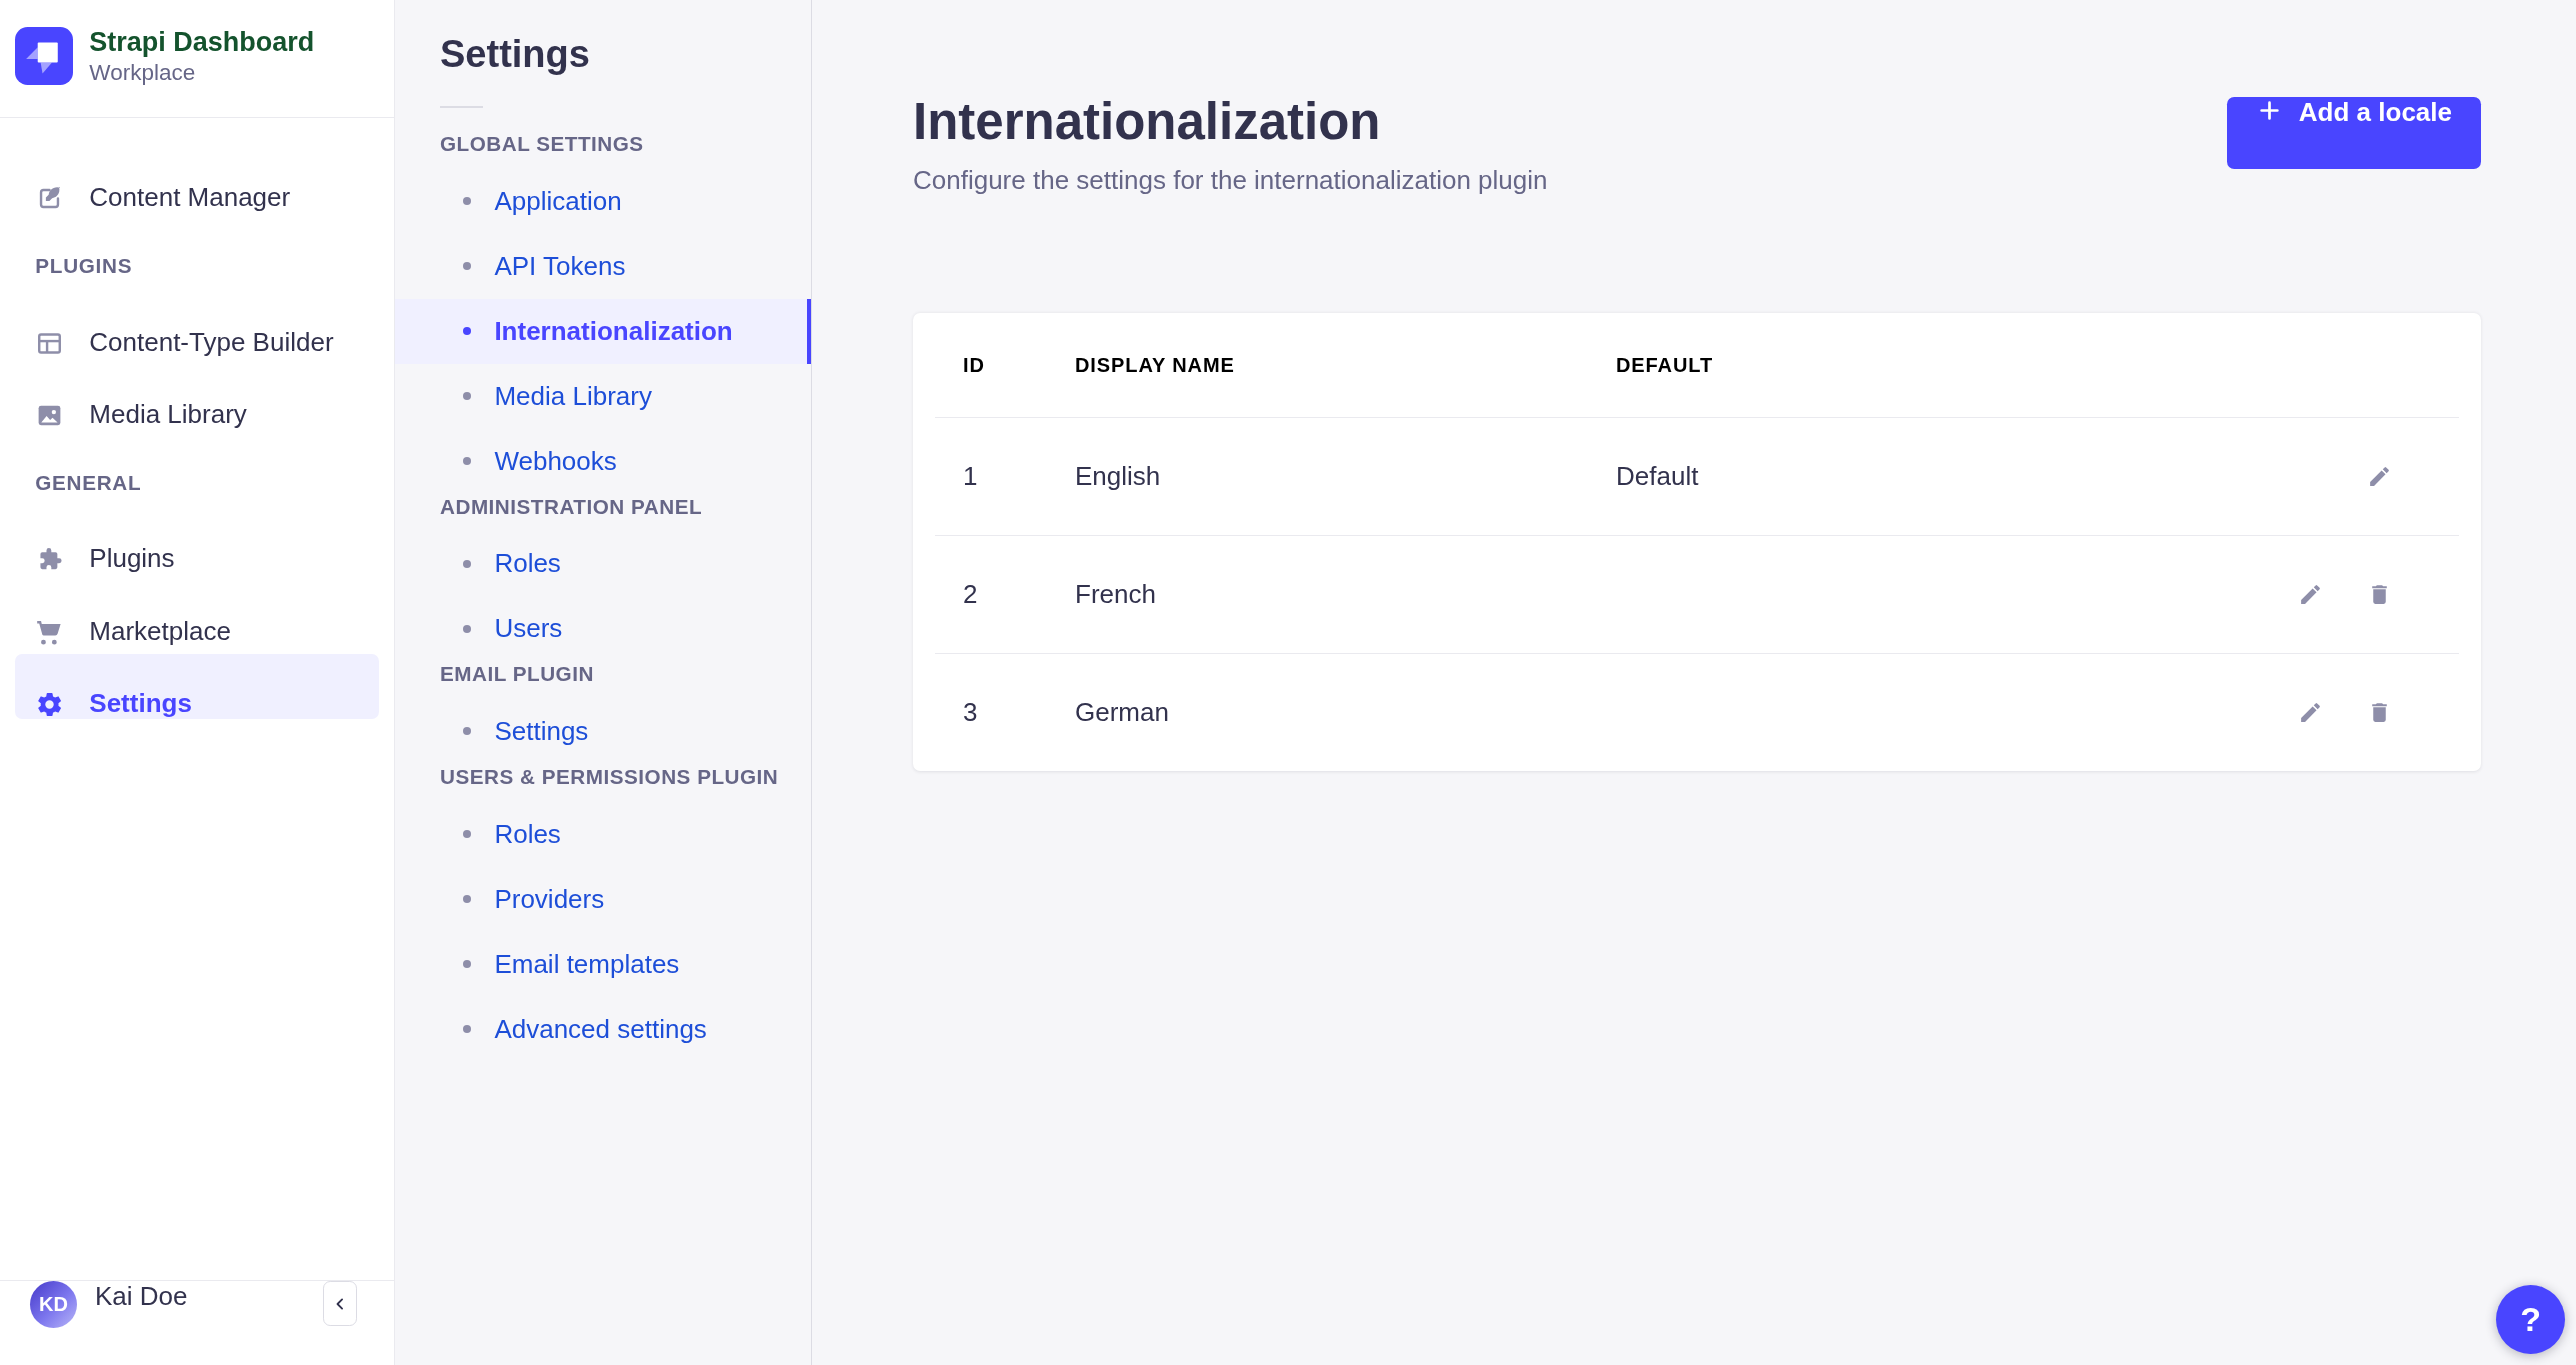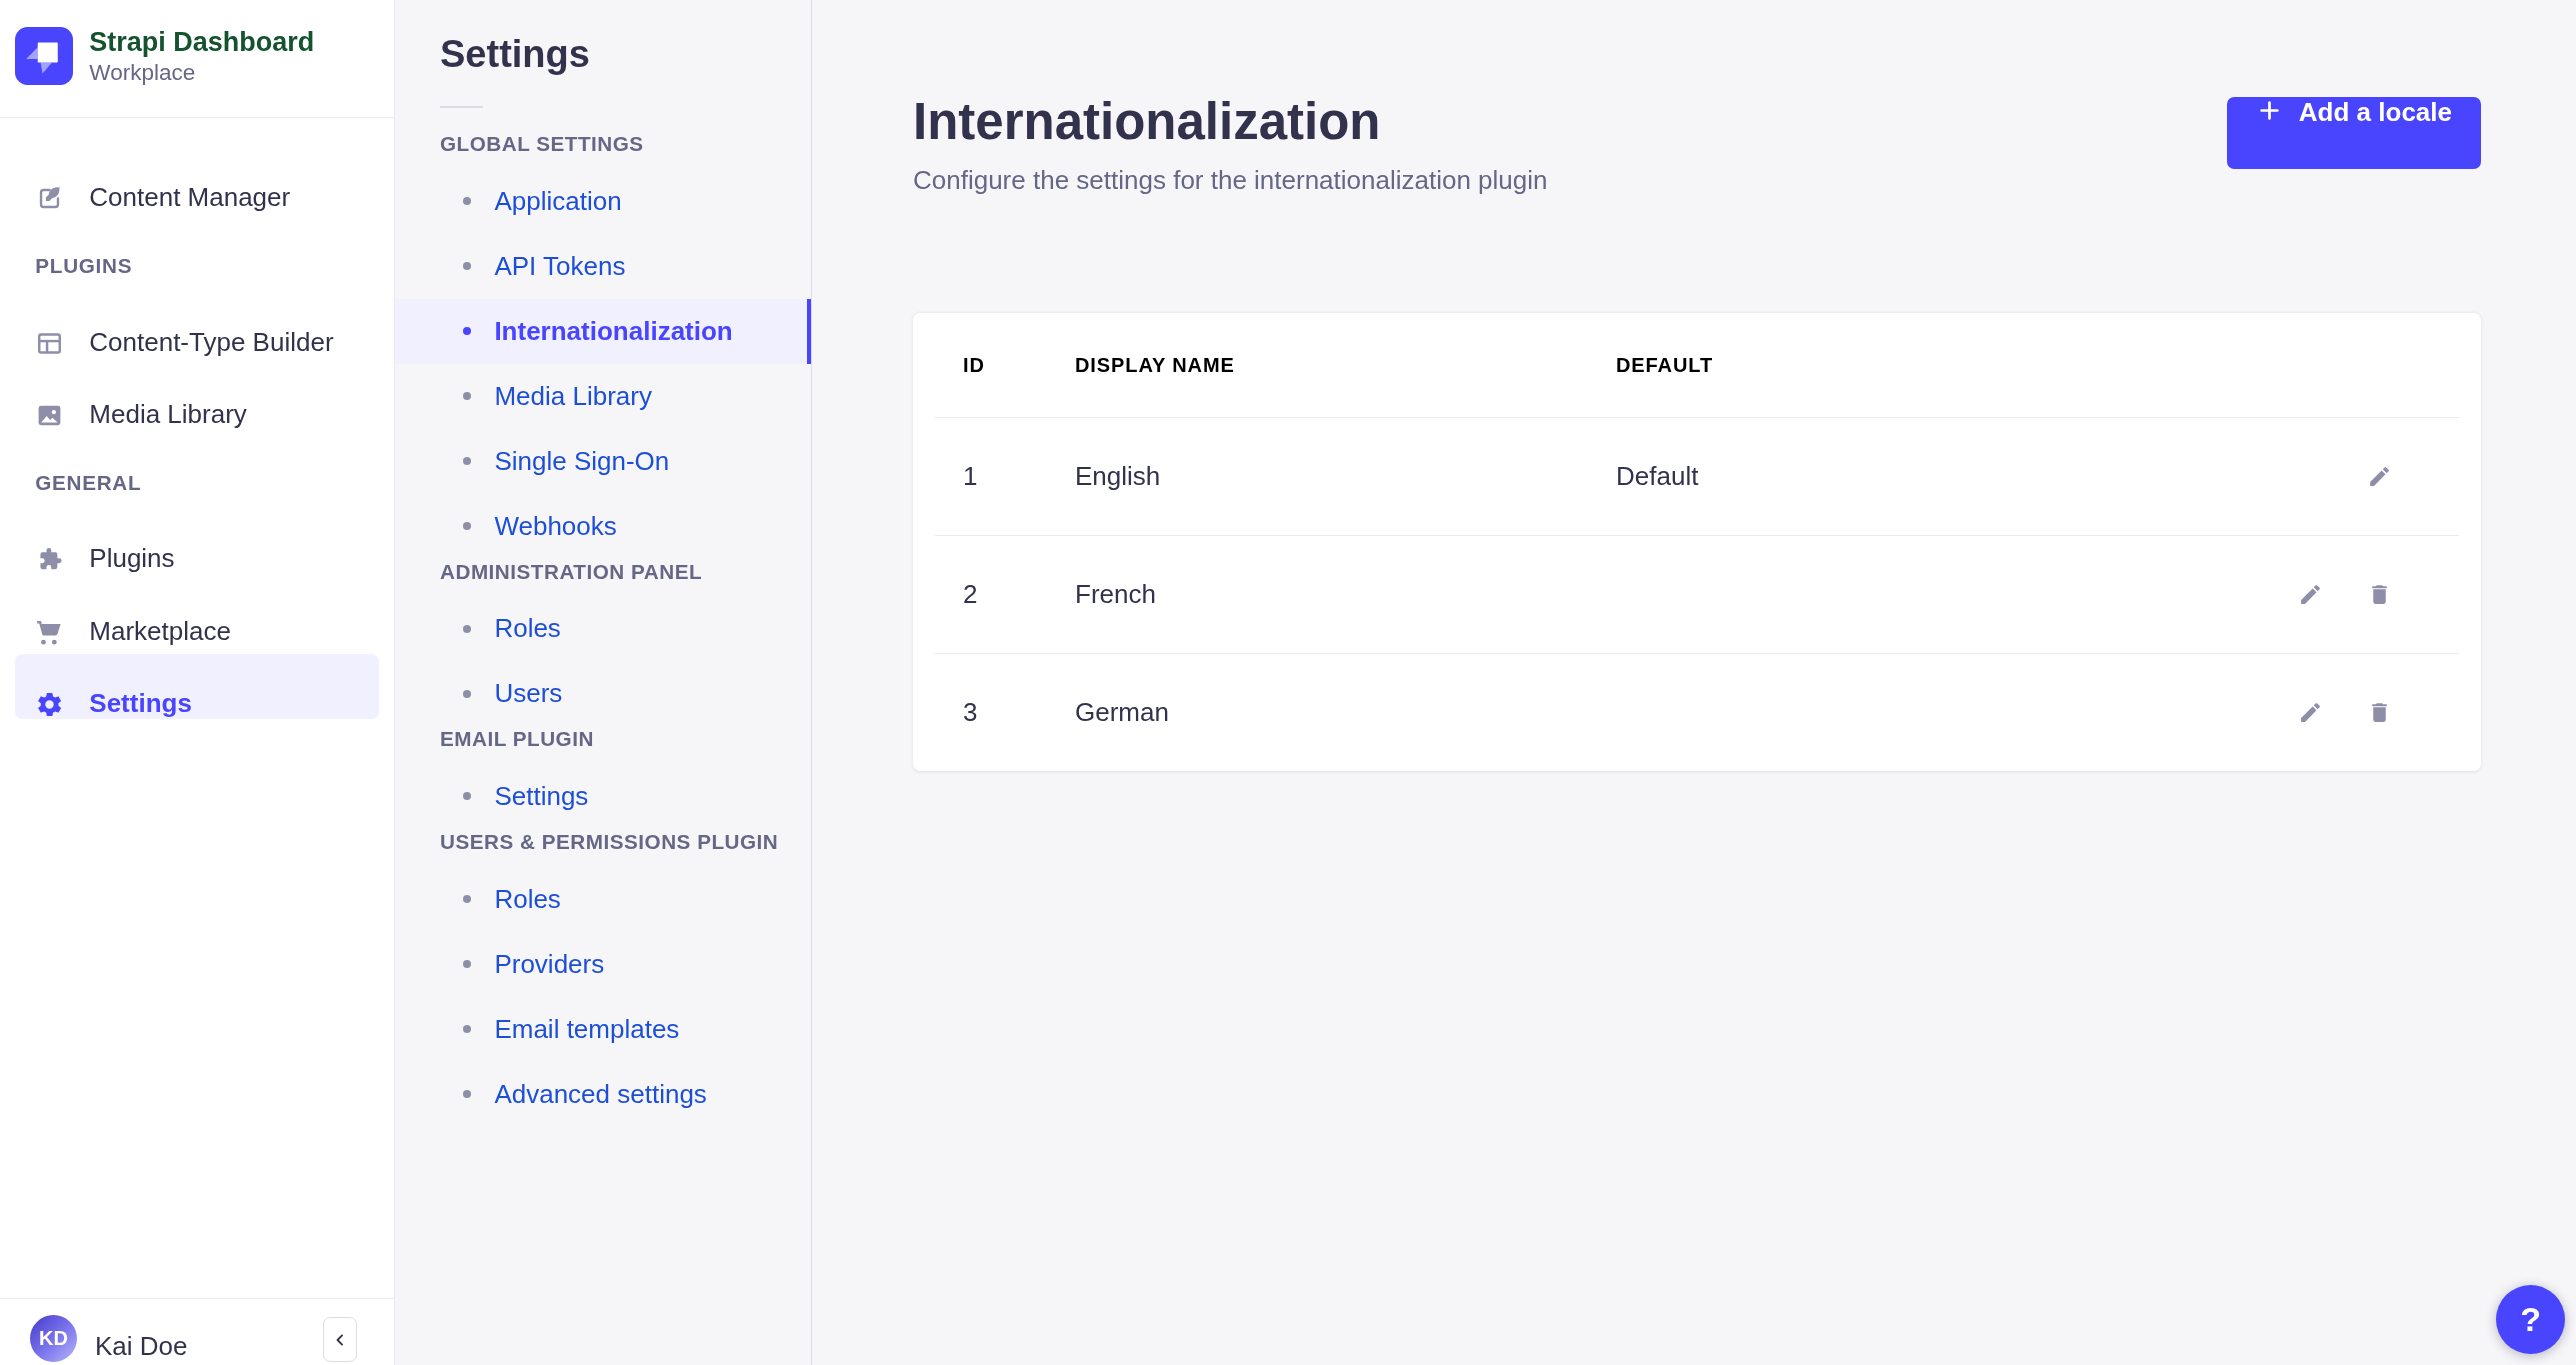--- a/index.html
+++ b/index.html
@@ -39,22 +39,22 @@
   .nav-item-label { font-size: 26px; color: #32324d; }
   .nav-item.active { background: #f0f0ff; }
   .nav-item.active svg { color: #4945ff; }
   .nav-item.active .nav-item-label { color: #4945ff; font-weight: bold; }
   .nav-section-label {
     font-size: 20.7px; font-weight: bold; color: #666687;
     letter-spacing: 0.7px; margin: 41px 0 14.4px 20px;
   }
   .nav-footer {
     border-top: 0.9px solid #eaeaef;
-    padding: 0 37px 4px 30px; height: 68px;
-    display: flex; align-items: flex-end;
+    padding: 0 37px 4px 30px; height: 86px;
+    display: flex; align-items: flex-start;
   }
   .avatar {
     width: 47px; height: 47px; border-radius: 50%;
     background: linear-gradient(135deg, #4438c9 0%, #7d77ee 55%, #b9b7f7 100%);
     color: #fff; font-size: 20px; font-weight: bold;
     display: flex; align-items: center; justify-content: center; flex-shrink: 0;
   }
   .user-name { margin-left: 18px; font-size: 26px; color: #32324d; flex: 1; }
   .collapse-btn {
     width: 34px; height: 45px; border: 0.9px solid #dcdce4; border-radius: 7.2px;
@@ -235,24 +235,20 @@
       <div class="subnav-item active">
         <span class="bullet"></span>
         <span class="subnav-item-label">Internationalization</span>
       </div>
       <div class="subnav-item">
         <span class="bullet"></span>
         <span class="subnav-item-label">Media Library</span>
       </div>
       <div class="subnav-item">
         <span class="bullet"></span>
-        <span class="subnav-item-label">Single Sign-On</span>
-      </div>
-      <div class="subnav-item">
-        <span class="bullet"></span>
         <span class="subnav-item-label">Webhooks</span>
       </div>
     </div>
 
     <div class="subnav-section">
       <div class="subnav-section-label">ADMINISTRATION PANEL</div>
       <div class="subnav-item">
         <span class="bullet"></span>
         <span class="subnav-item-label">Roles</span>
       </div>

